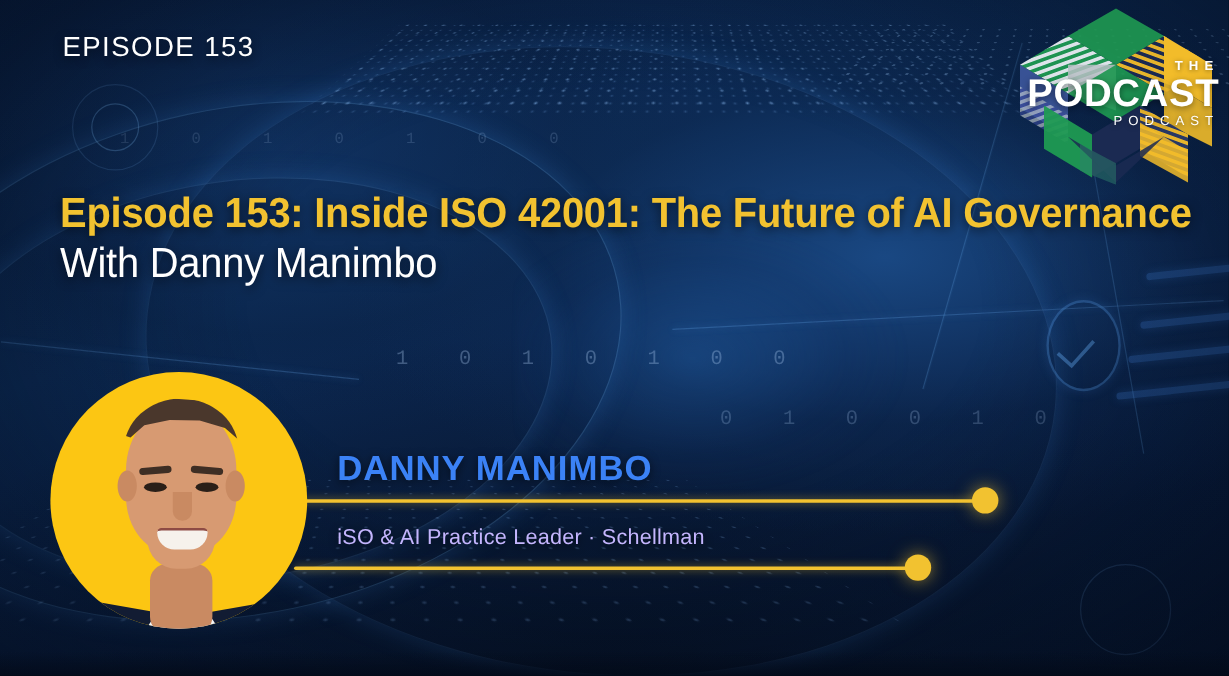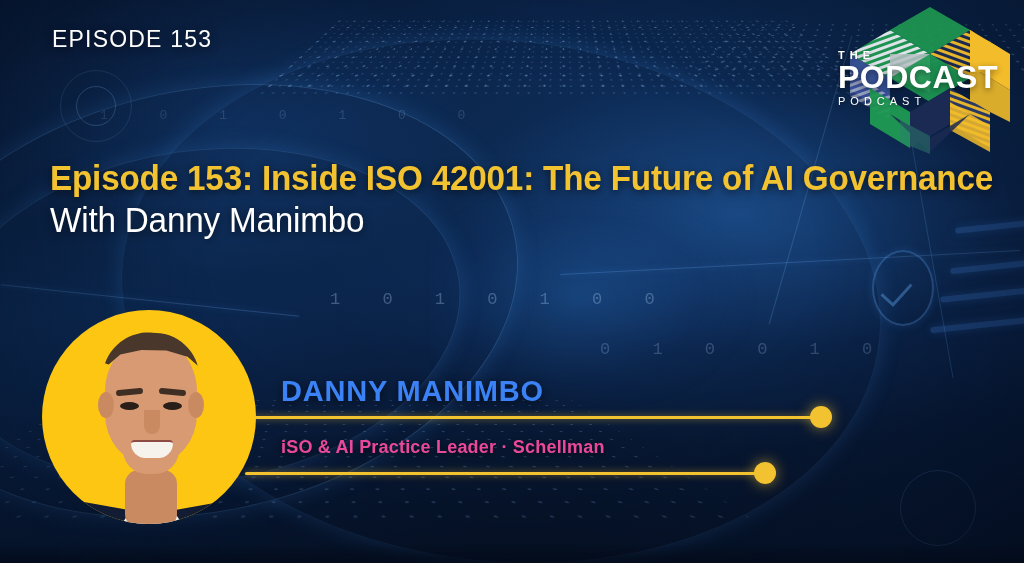--- a/index.html
+++ b/index.html
@@ -180,23 +180,23 @@
   .speaker-name {
     position: absolute; left: 281px; top: 375px;
     color: #3b82f6;
     font-size: 29px;
     font-weight: 700;
     letter-spacing: 0.8px;
     text-shadow: 0 2px 8px rgba(0,0,0,0.6);
   }
   .speaker-role {
     position: absolute; left: 281px; top: 437px;
-    color: #ec4899;
+    color: #c4b5fd;
     font-size: 18px;
-    font-weight: 700;
+    font-weight: 400;
     letter-spacing: 0.2px;
     text-shadow: 0 2px 7px rgba(0,0,0,0.6);
   }
 
   
   .avatar-wrap {
     position: absolute; left: 42px; top: 310px;
     width: 214px; height: 214px;
   }
   .avatar-circle {
@@ -256,21 +256,21 @@
   }
 
   
   .logo {
     position: absolute; left: 838px; top: 2px; width: 178px; height: 152px;
   }
   .logo svg { display: block; }
   .logo-text {
     position: absolute; inset: 0;
     display: flex; flex-direction: column;
-    align-items: flex-start; justify-content: center;
+    align-items: flex-end; justify-content: center;
     pointer-events: none;
   }
   .lt-the {
     color: #ffffff; font-size: 11px; font-weight: 700;
     letter-spacing: 5px; margin-bottom: 1px;
     text-shadow: 0 1px 4px rgba(0,0,0,0.5);
   }
   .lt-virtual {
     color: #ffffff; font-size: 32px; font-weight: 700;
     letter-spacing: 0.5px; line-height: 0.95;

